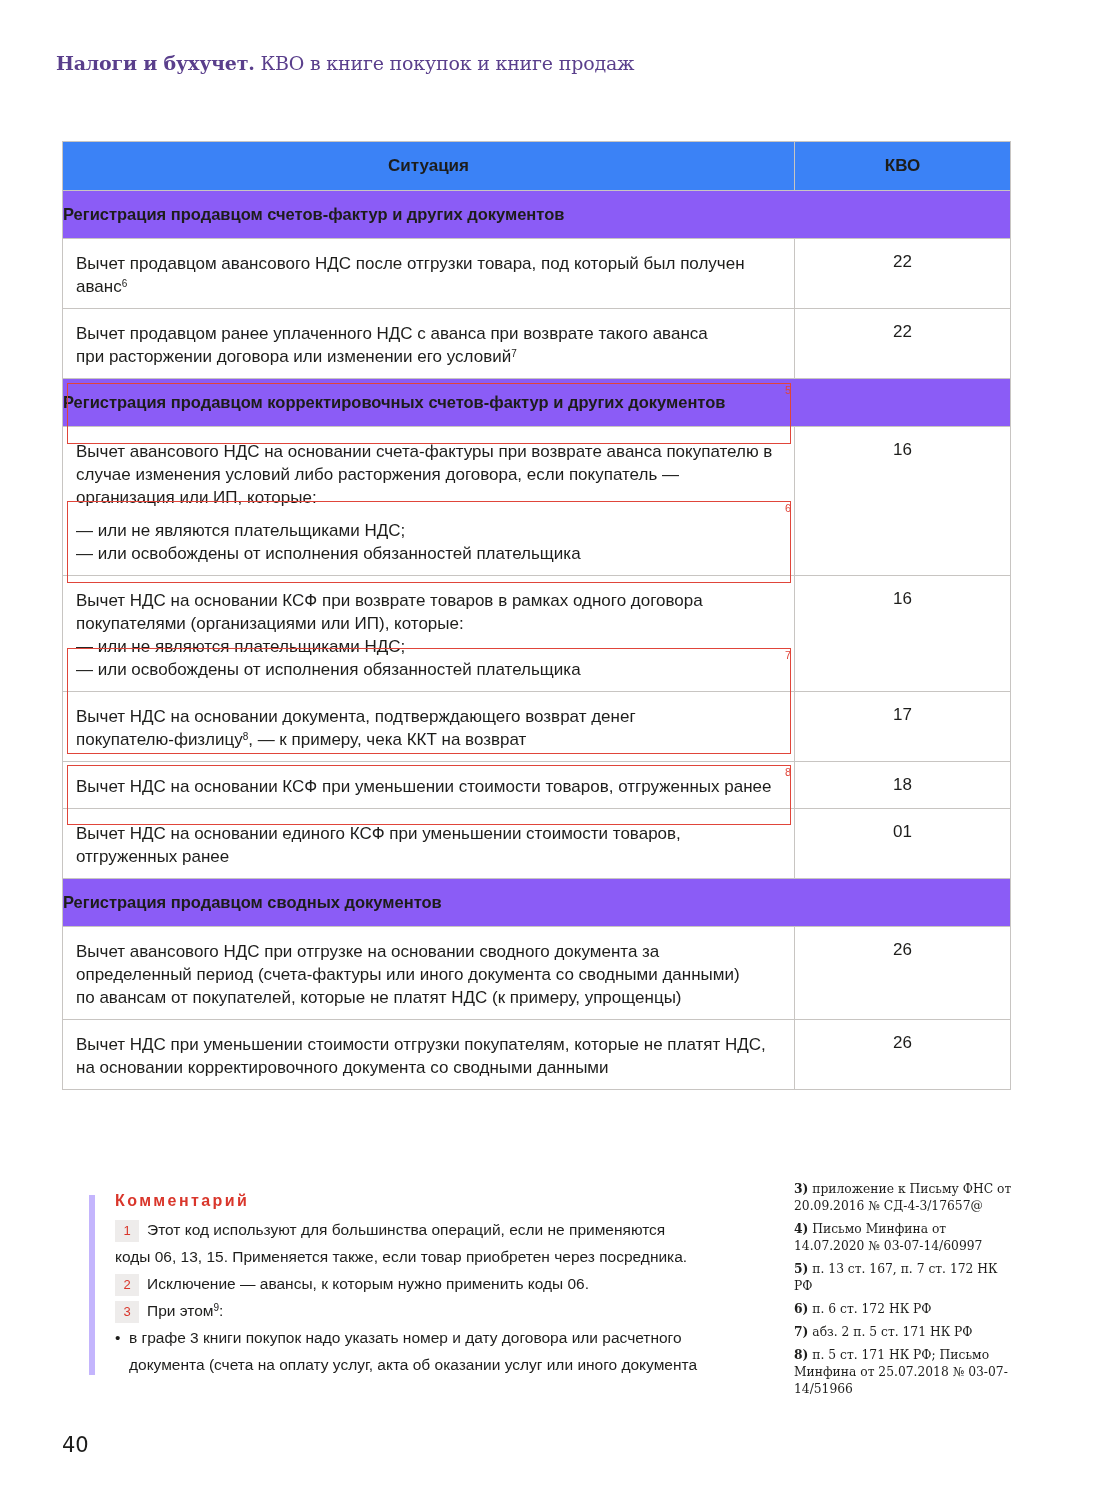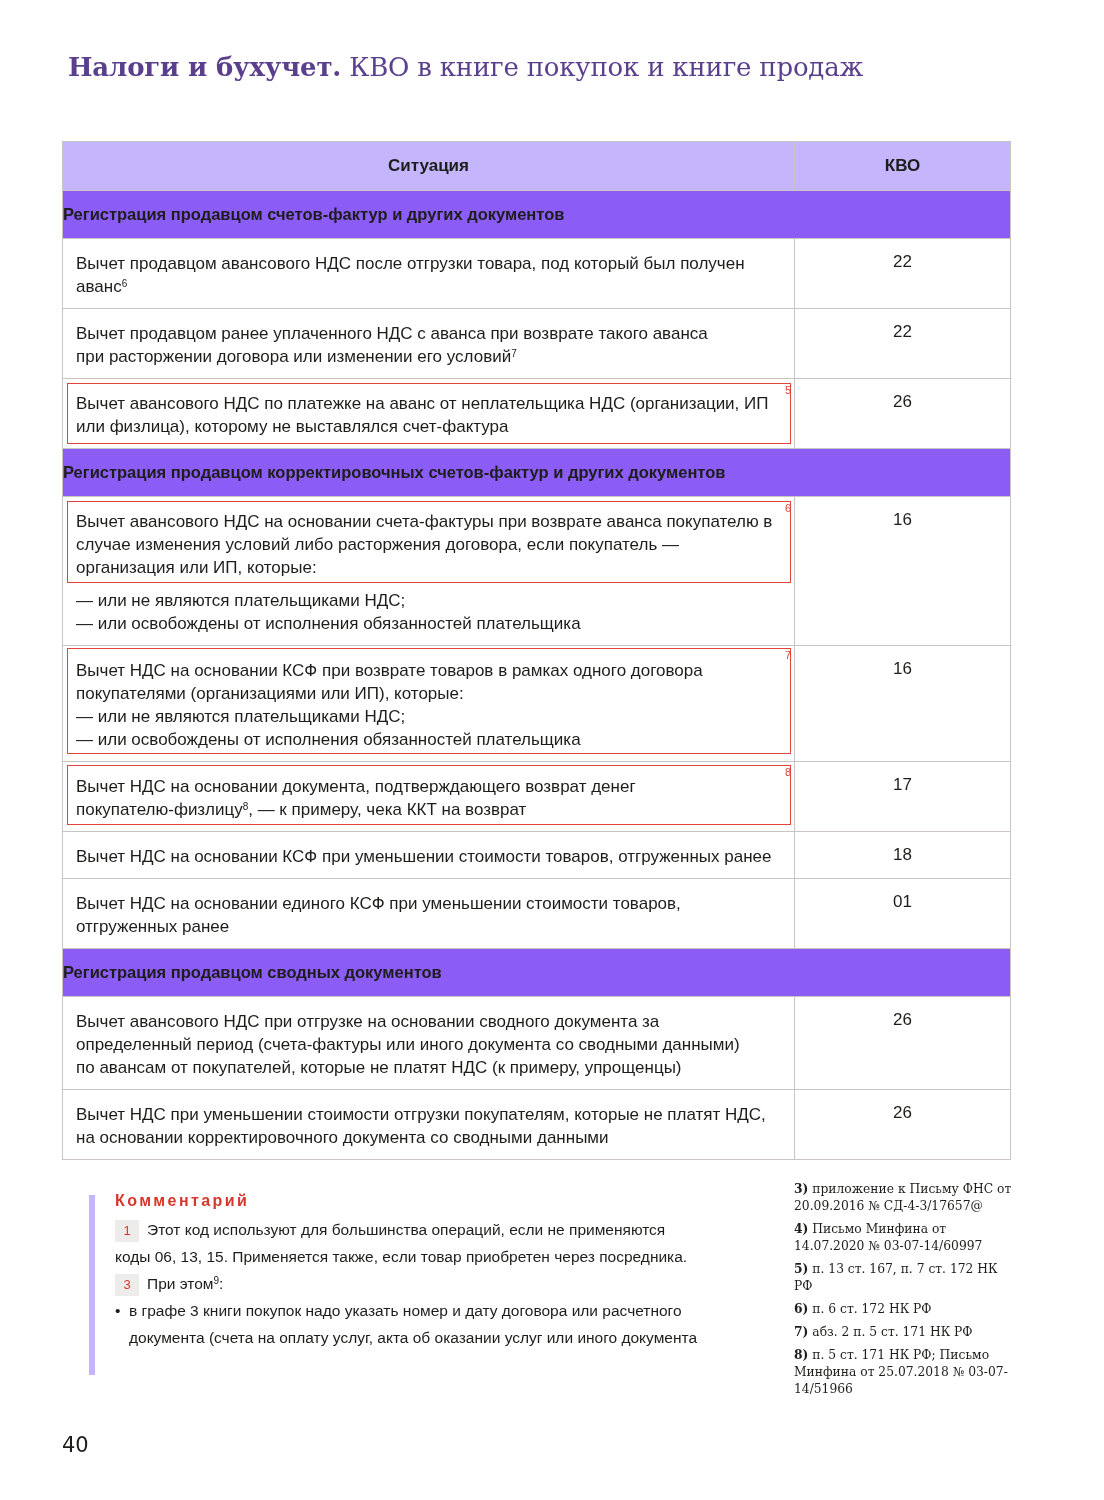--- a/index.html
+++ b/index.html
@@ -1,24 +1,24 @@
 <!DOCTYPE html>
 <html><head>
 <meta charset="utf-8">
 <style>
   * { box-sizing: border-box; margin: 0; padding: 0; }
   html, body { width: 1104px; height: 1500px; background: #ffffff; }
   body { position: relative; font-family: "Liberation Sans", sans-serif; color: #1d1d1b; overflow: hidden; }
 
-  .running-head { position: absolute; left: 68px; top: 52px; font-family: "DejaVu Serif", serif; font-size: 26px; color: #5a3f8c; letter-spacing: -0.2px; }
+  .running-head { position: absolute; left: 56px; top: 52px; font-family: "DejaVu Serif", serif; font-size: 19px; color: #5a3f8c; letter-spacing: -0.2px; }
   .running-head .rh-bold { font-weight: bold; }
 
   table.kvo { position: absolute; left: 62px; top: 141px; width: 949px; border-collapse: collapse; font-family: "Liberation Sans", sans-serif; }
   table.kvo td, table.kvo th { border: 1px solid #c8c5c2; vertical-align: top; }
-  table.kvo th { background: #c4b5fd; font-weight: bold; font-size: 17px; height: 49px; vertical-align: middle; text-align: center; transform-origin: center; }
+  table.kvo th { background: #3b82f6; font-weight: bold; font-size: 17px; height: 49px; vertical-align: middle; text-align: center; transform-origin: center; }
   table.kvo th.c1 { width: 732px; }
   .section td { background: #8b5cf6; text-align: left; font-weight: bold; font-size: 16.5px; height: 48px; vertical-align: middle !important; }
   .row td.sit { padding: 13px 12px 10px 13px; font-size: 17px; line-height: 23px; position: relative; margin-top: 24px; }
   .row td.code { text-align: center; font-size: 17px; padding-top: 13px; }
   sup { font-size: 10px; vertical-align: top; position: relative; top: -3px; }
 
   .anno { position: absolute; border: 1.5px solid #e0453a; pointer-events: none; }
   .anno-num { position: absolute; right: -1px; top: 0; font-size: 11px; color: #e0453a; }
 
   .comment { position: absolute; left: 89px; top: 1195px; width: 650px; border-left: 6px solid #c4b5fd; padding-left: 20px; height: 180px; }
@@ -53,24 +53,20 @@
   <tr class="section">
         <td colspan="2">Регистрация продавцом счетов-фактур и других документов</td>
       </tr>
   <tr class="row" style="height:70px">
     <td class="sit"><span>Вычет продавцом авансового НДС после отгрузки товара, под который был получен аванс</span><sup>6</sup></td>
     <td class="code">22</td>
   </tr>
   <tr class="row" style="height:70px">
     <td class="sit" style="padding-right:55px"><span>Вычет продавцом ранее уплаченного НДС с аванса при возврате такого аванса при расторжении договора или изменении его условий</span><sup>7</sup></td>
     <td class="code">22</td>
-  </tr>
-  <tr class="row" style="height:70px">
-    <td class="sit"><span>Вычет авансового НДС по платежке на аванс от неплательщика НДС (организации, ИП или физлица), которому не выставлялся счет-фактура</span></td>
-    <td class="code">26</td>
   </tr>
 
   <tr class="section">
         <td colspan="2">Регистрация продавцом корректировочных счетов-фактур и других документов</td>
       </tr>
   <tr class="row" style="height:147px">
     <td class="sit">
       <div style="margin-bottom:10px">Вычет авансового НДС на основании счета-фактуры при возврате аванса покупателю в случае изменения условий либо расторжения договора, если покупатель — организация или ИП, которые:</div>
       <div>— или не являются плательщиками НДС;</div>
       <div>— или освобождены от исполнения обязанностей плательщика</div>
@@ -122,20 +118,21 @@
   <span class="anno-num">7</span>
 </div>
 <div class="anno" style="left:67px;top:765px;width:724px;height:60px;">
   <span class="anno-num">8</span>
 </div>
 
 <div class="comment">
   <div class="comment-title">Комментарий</div>
   <div class="comment-line"><span class="badge">1</span><span>Этот код используют для большинства операций, если не применяются</span></div>
   <div class="comment-line">коды 06, 13, 15. Применяется также, если товар приобретен через посредника.</div>
+  <div class="comment-line"><span class="badge">2</span><span>Исключение — авансы, к которым нужно применить коды 06.</span></div>
   <div class="comment-line"><span class="badge">3</span><span>При этом</span><sup>9</sup><span>:</span></div>
   <div class="comment-line bullet-line"><span class="dot">•</span><span>в графе 3 книги покупок надо указать номер и дату договора или расчетного</span></div>
   <div class="comment-line indent">документа (счета на оплату услуг, акта об оказании услуг или иного документа</div>
 </div>
 
 <div class="refs">
   <div class="ref"><b>3)</b> <span>приложение к Письму ФНС от 20.09.2016 № СД-4-3/17657@</span></div>
   <div class="ref"><b>4)</b> <span>Письмо Минфина от 14.07.2020 № 03-07-14/60997</span></div>
   <div class="ref"><b>5)</b> <span>п. 13 ст. 167, п. 7 ст. 172 НК РФ</span></div>
   <div class="ref"><b>6)</b> <span>п. 6 ст. 172 НК РФ</span></div>

